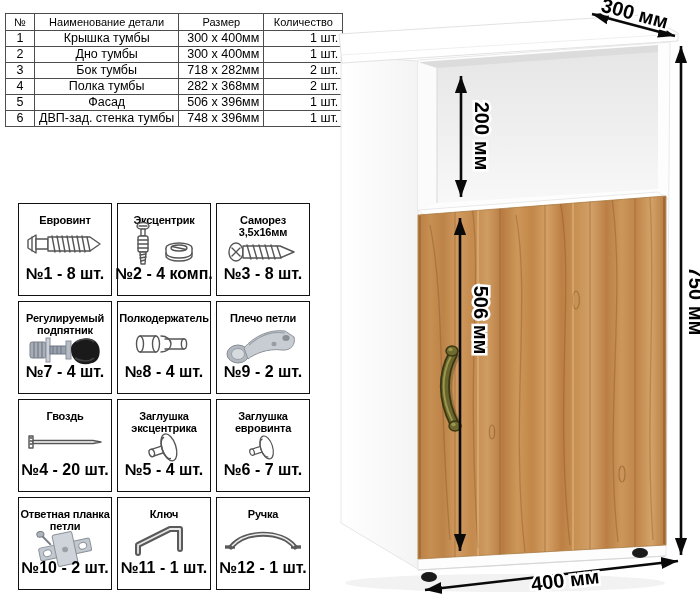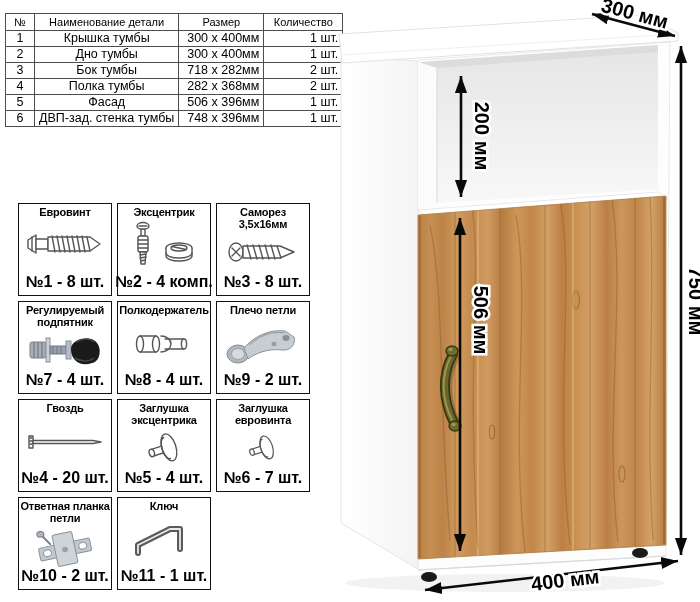--- a/index.html
+++ b/index.html
@@ -13,21 +13,21 @@
   .parts th{font-weight:400;font-size:11px;height:16px;text-align:center}
   .parts td{font-size:12.5px;height:15px;line-height:15px}
   .c-num{width:20px;text-align:center}
   .c-name{width:128px;text-align:center}
   .c-size{width:76px;text-align:right}
   .c-qty{width:70px;text-align:right}
   
   .hw{position:absolute;left:18px;top:203px;display:grid;
       grid-template-columns:repeat(3,94px);grid-auto-rows:93px;gap:5px}
   .hw-cell{border:1.5px solid #111;background:#fff;box-sizing:border-box;
-      display:flex;flex-direction:column;align-items:center;padding:2px 1px}
+      display:flex;flex-direction:column;align-items:center;padding:10px 1px}
   .hw-title{font-weight:700;font-size:11px;line-height:1.12;text-align:center;letter-spacing:-.2px}
   .hw-icon{flex:1;display:flex;align-items:center;justify-content:center;width:100%;min-height:0}
   .hw-icon svg{display:block}
   .hw-count{font-weight:700;font-size:16px;margin-bottom:2px;white-space:nowrap}
   
   .cab{position:absolute;left:330px;top:0;width:370px;height:602px}
   .dim{font-family:"Liberation Sans",sans-serif;font-weight:700;font-size:20px;
        fill:#000;paint-order:stroke;stroke:#fff;stroke-width:5px;text-anchor:middle}
   .arr{stroke:#0a0a0a;stroke-width:2.6;fill:none;
        marker-start:url(#ah);marker-end:url(#ah)}
@@ -289,20 +289,32 @@
     <div class="hw-title">Ключ</div>
     <div class="hw-icon">
       <svg width="72" height="42" viewBox="0 0 72 42">
         <path d="M10,34 L10,26 L42,10 L52,10 L52,30" stroke="#5a5a5a" stroke-width="6" fill="none" stroke-linejoin="round" stroke-linecap="round"></path>
         <path d="M10,34 L10,26 L42,10 L52,10 L52,30" stroke="#e9e9e9" stroke-width="1.8" fill="none" stroke-linejoin="round" stroke-linecap="round"></path>
       </svg>
     </div>
     <div class="hw-count">№11 - 1 шт.</div>
   </div>
 
+  <div class="hw-cell">
+    <div class="hw-title">Ручка</div>
+    <div class="hw-icon">
+      <svg width="80" height="34" viewBox="0 0 80 34">
+        <line x1="2" y1="24" x2="12" y2="24" stroke="#5a5a5a" stroke-width="3.4"></line>
+        <line x1="68" y1="24" x2="78" y2="24" stroke="#5a5a5a" stroke-width="3.4"></line>
+        <path d="M8,24 C22,7 58,7 72,24" stroke="#5a5a5a" stroke-width="5" fill="none" stroke-linecap="round"></path>
+        <path d="M9,23 C23,7 57,7 71,23" stroke="#ececec" stroke-width="1.5" fill="none"></path>
+      </svg>
+    </div>
+    <div class="hw-count">№12 - 1 шт.</div>
+  </div>
 
 </div>
 
 <svg class="cab" viewBox="330 0 370 602">
   <defs>
     <marker id="ah" viewBox="0 0 10 10" refX="10" refY="5" markerWidth="6.5" markerHeight="6.5" orient="auto-start-reverse">
       <path d="M0,1.4 L10,5 L0,8.6 Z" fill="#0a0a0a"></path>
     </marker>
     <linearGradient id="wood" x1="0" y1="0" x2="1" y2="0">
       <stop offset="0" stop-color="#b97e45"></stop>

